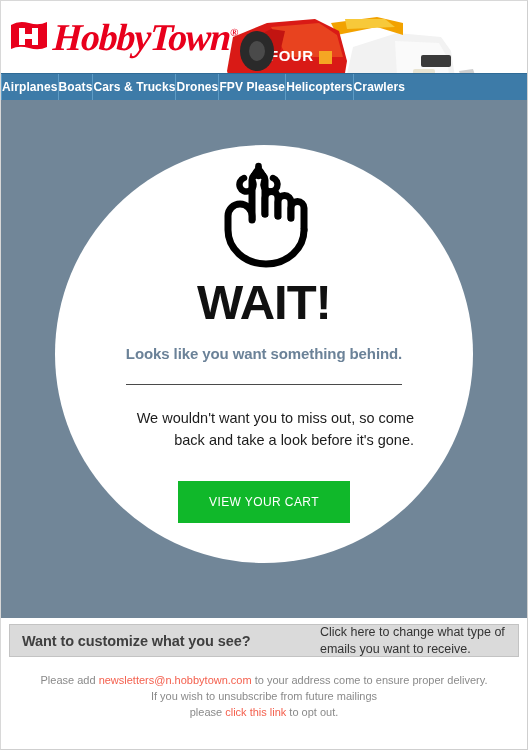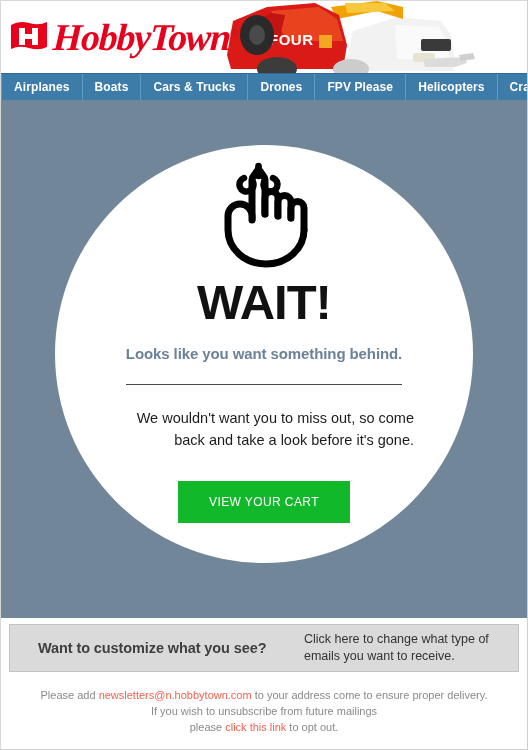--- a/index.html
+++ b/index.html
@@ -27,21 +27,21 @@
   .header {
     position: relative;
     height: 72px;
     background: #ffffff;
     overflow: hidden;
   }
 
   .banner-photo {
     position: absolute;
     left: 226px;
-    top: 0;
+    top: 16px;
     width: 302px;
     height: 72px;
     overflow: hidden;
     background: #fdfdfd;
   }
 
   .logo-wrap {
     position: absolute;
     left: 8px;
     top: 14px;
@@ -83,21 +83,21 @@
     height: 27px;
     background: #3d7ba8;
     border-top: 1px solid #2f6b96;
     align-items: stretch;
   }
 
   .nav-item {
     display: flex;
     align-items: center;
     justify-content: center;
-    padding: 0 12px;
+    padding: 0 0;
     color: #ffffff;
     font-size: 12px;
     font-weight: bold;
     letter-spacing: 0.1px;
     border-right: 1px solid #5e9cc6;
     white-space: nowrap;
     cursor: pointer;
   }
   .nav-item:first-child { border-left: 1px solid #5e9cc6; }
   .nav-item:last-child { border-right: none; }
@@ -193,22 +193,22 @@
     background: #ffffff;
     padding: 6px 8px 0 8px;
   }
 
   .band {
     display: flex;
     align-items: center;
     justify-content: space-between;
     background: #dadada;
     border: 1px solid #c3c3c3;
-    height: 48px;
-    padding: 0 28px;
+    height: 33px;
+    padding: 0 12px;
   }
 
   .band-left {
     font-size: 14.5px;
     font-weight: bold;
     color: #3f3f3f;
     letter-spacing: -0.1px;
   }
 
   .band-right {

